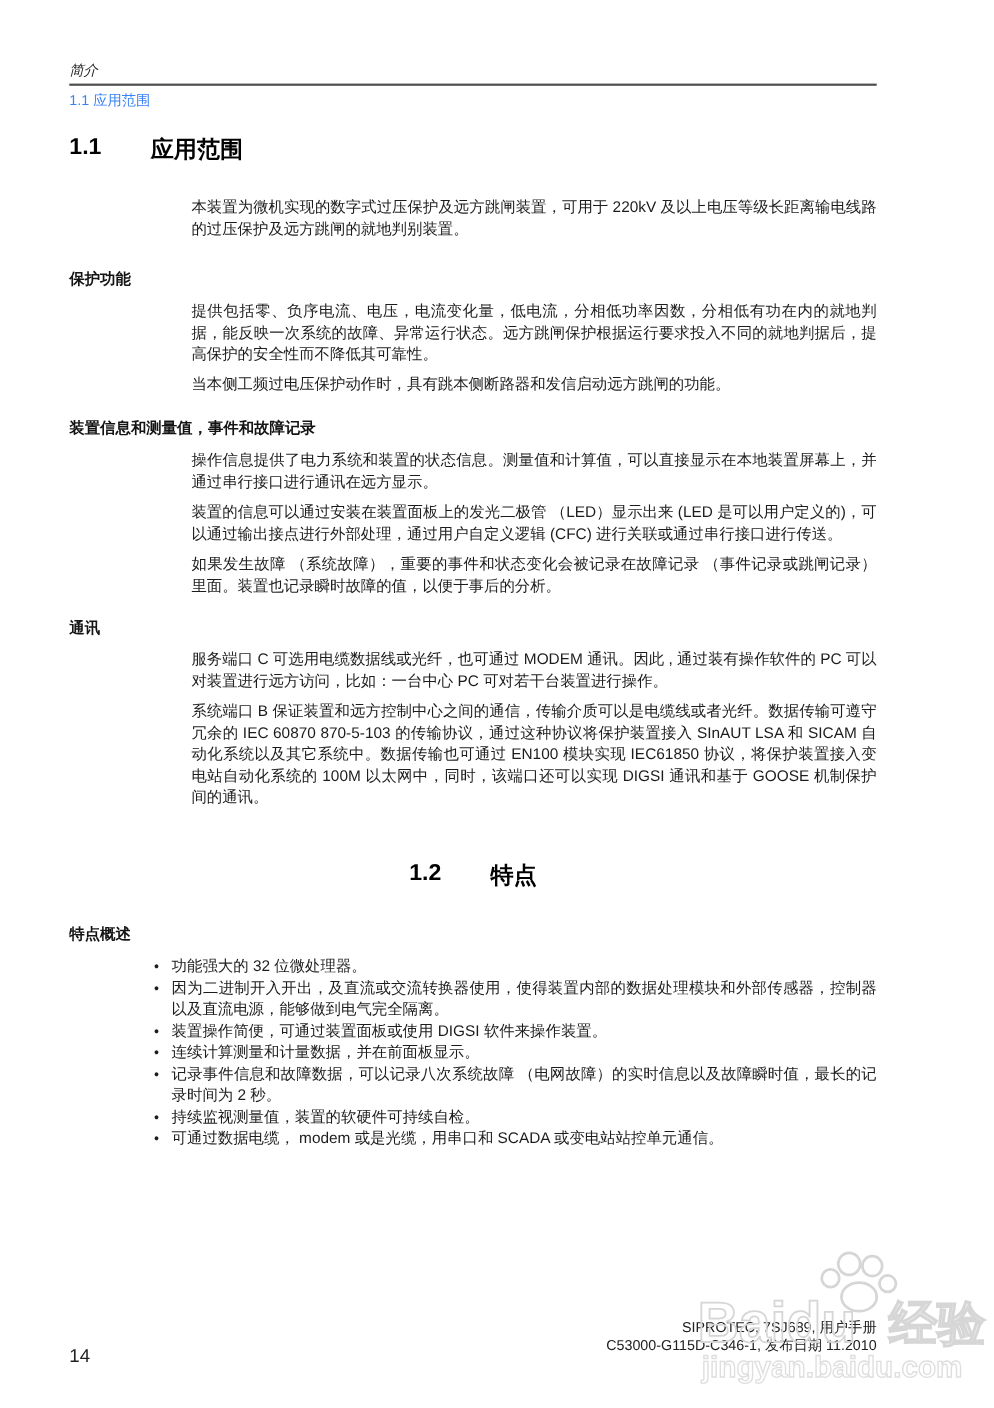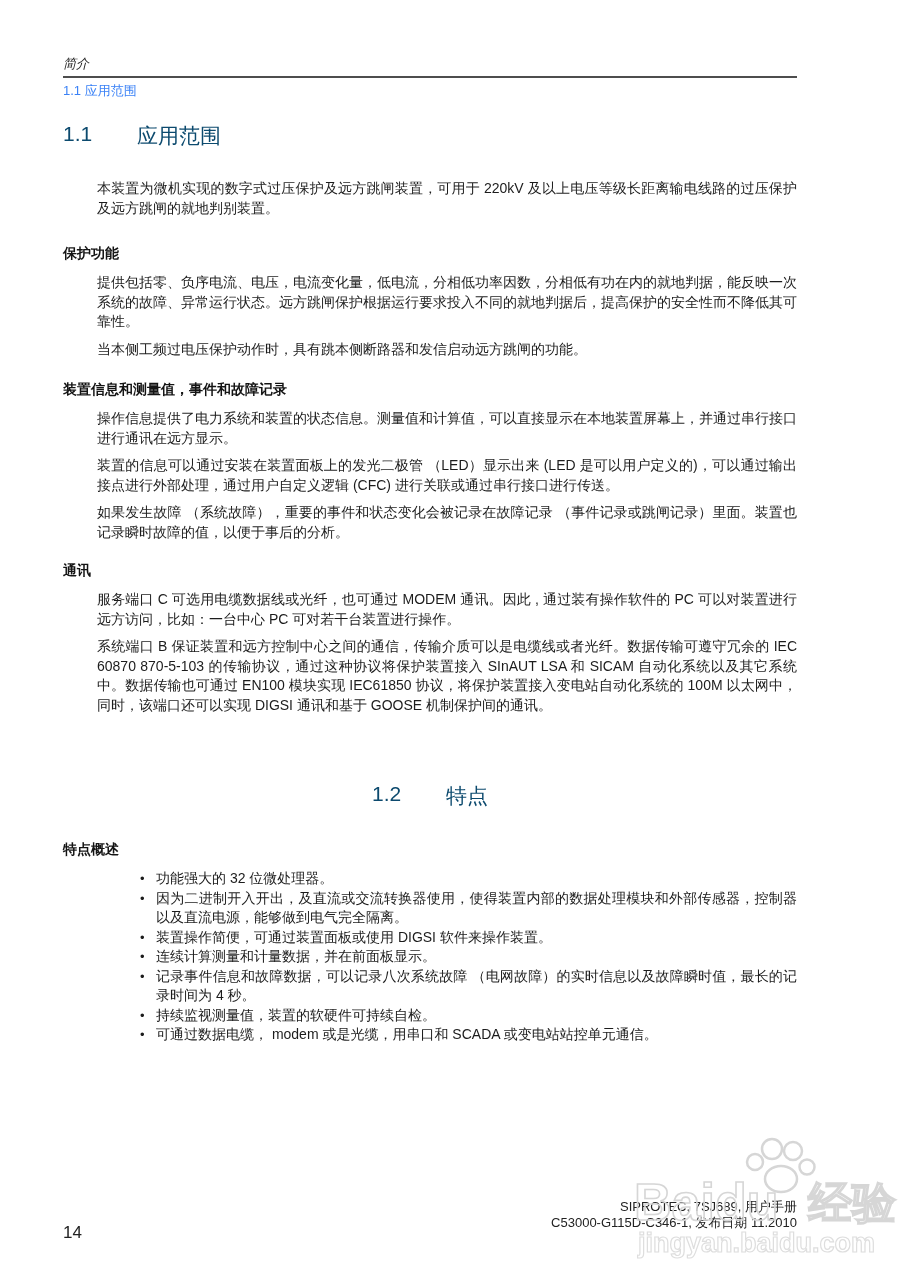--- a/index.html
+++ b/index.html
@@ -13,27 +13,27 @@
   }
   .abs { position:absolute; }
 
   
   .run-head { left:63px; top:55px; width:734px; }
   .run-chapter { font-size:13px; color:#222;font-style:italic; }
   .run-rule { border:none; border-top:2px solid #4d4d4d; margin-top:3px; }
   .run-ref { font-size:13px; color:#3b82f6; margin-top:4px; }
 
   
-  .sec-heading { left:63px; width:734px; display:flex; font-size:21px; font-weight:normal; color:#0c4a6e; }
+  .sec-heading { left:63px; width:734px; display:flex; font-size:21px; font-weight:bold; color:#000000; }
   .sec-heading .sec-num { width:74px; flex:0 0 74px; }
 
   
   .block { left:63px; width:734px; }
   .side-heading { font-size:14px; font-weight:bold; color:#141414; margin-bottom:10px; }
-  .para { margin-left:34px; font-size:14px; line-height:19.5px; color:#1c1c1c; margin-top:8px; text-align:justify; }
+  .para { margin-left:111px; font-size:14px; line-height:19.5px; color:#1c1c1c; margin-top:8px; text-align:justify; }
   .para:first-child { margin-top:0; }
 
   
   .feature-list { margin-left:74px; list-style:none; }
   .feature-list li {
     position:relative; padding-left:19px;
     font-size:14px; line-height:19.5px; color:#1c1c1c;
     text-align:justify;
   }
   .feature-list li::before {
@@ -89,21 +89,21 @@
   <span>特点</span>
 </div>
 
 <div class="abs block" style="top:841px;">
   <div class="side-heading">特点概述</div>
   <ul class="feature-list">
     <li>功能强大的 32 位微处理器。</li>
     <li>因为二进制开入开出，及直流或交流转换器使用，使得装置内部的数据处理模块和外部传感器，控制器以及直流电源，能够做到电气完全隔离。</li>
     <li>装置操作简便，可通过装置面板或使用 DIGSI 软件来操作装置。</li>
     <li>连续计算测量和计量数据，并在前面板显示。</li>
-    <li>记录事件信息和故障数据，可以记录八次系统故障 （电网故障）的实时信息以及故障瞬时值，最长的记录时间为 4 秒。</li>
+    <li>记录事件信息和故障数据，可以记录八次系统故障 （电网故障）的实时信息以及故障瞬时值，最长的记录时间为 2 秒。</li>
     <li>持续监视测量值，装置的软硬件可持续自检。</li>
     <li>可通过数据电缆， modem 或是光缆，用串口和 SCADA 或变电站站控单元通信。</li>
   </ul>
 </div>
 
 <div class="abs footer-page-num">14</div>
 <div class="abs footer-right">
   <div>SIPROTEC, 7SJ689, 用户手册</div>
   <div>C53000-G115D-C346-1, 发布日期 11.2010</div>
 </div>

